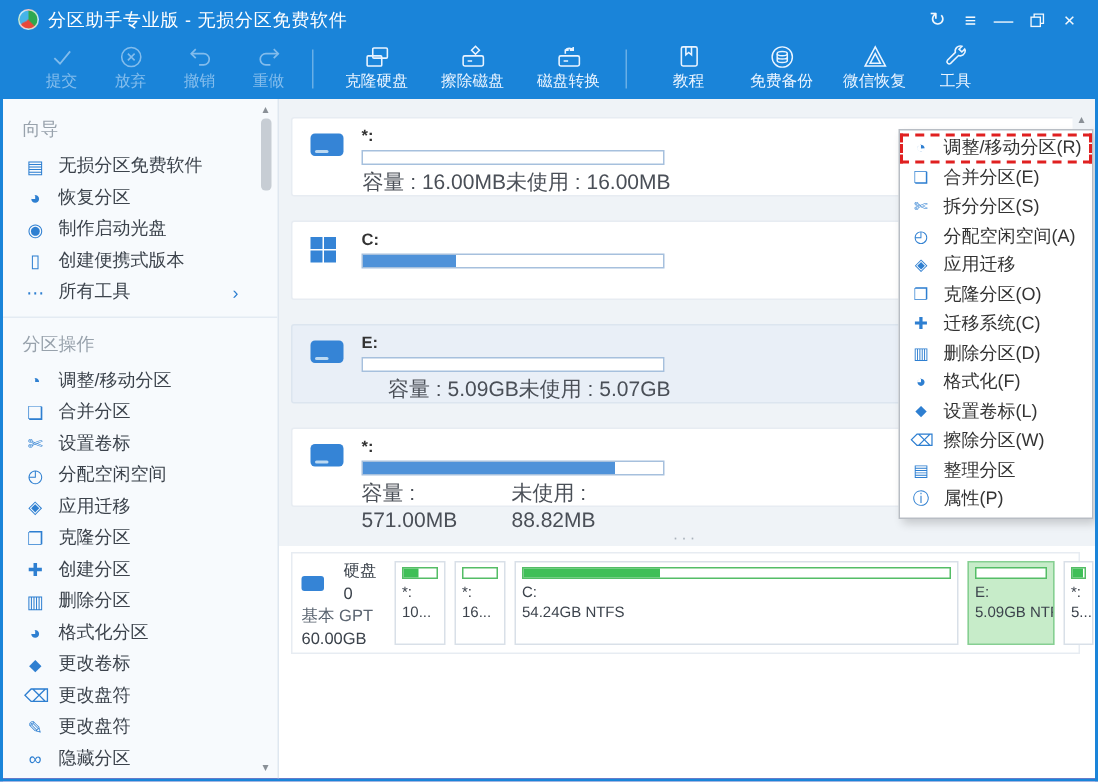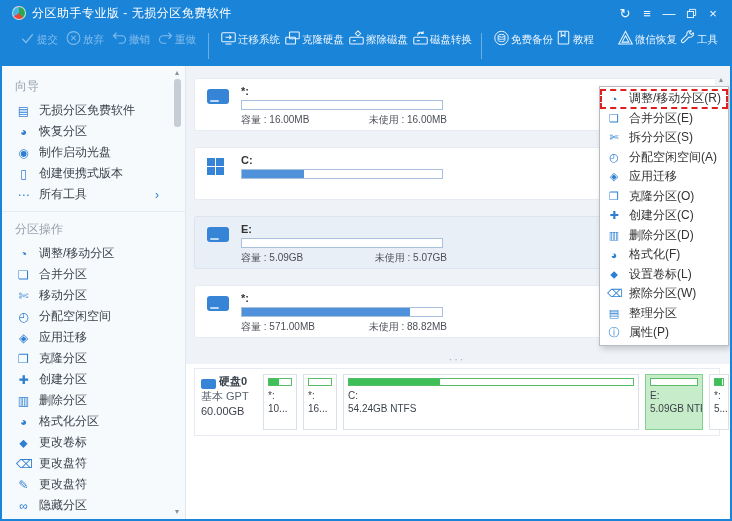--- a/index.html
+++ b/index.html
@@ -12,21 +12,21 @@
   .app-logo{width:14px;height:14px;border-radius:50%;margin:0 6px 0 4px;
     background:conic-gradient(#2ea84f 0 38%,#e8483a 38% 66%,#46b4e8 66% 100%);
     border:1px solid rgba(255,255,255,.7)}
   .title-text{font-size:12px;letter-spacing:.5px}
   .win-controls{margin-left:auto;display:flex;align-items:center}
   .win-btn{width:22px;height:20px;display:flex;align-items:center;justify-content:center;
     color:#fff;font-size:13px;cursor:default;opacity:.95}
   .win-btn svg{width:11px;height:11px}
   
   .toolbar{height:40px;background:#1a84d9;display:flex;align-items:flex-start;padding:3px 0 0 16px;color:#fff}
-  .tb-item{width:46px;display:flex;flex-direction:row;align-items:center;font-size:10.5px;line-height:12px;color:#eaf4ff}
+  .tb-item{width:46px;display:flex;flex-direction:column;align-items:center;font-size:10.5px;line-height:12px;color:#eaf4ff}
   .tb-item.wide{width:64px}
   .tb-item.wide2{width:62px}
   .tb-item svg{width:19px;height:18px;margin-bottom:1px}
   .tb-item.disabled{opacity:.5}
   .tb-sep{width:1px;height:26px;background:rgba(255,255,255,.35);margin:4px 10px 0 6px}
   
   .content{display:flex;height:453px}
   
   .sidebar{width:184px;background:#f7fafd;border-right:1px solid #dfe7f0;position:relative;
     overflow:hidden;padding-top:4px;flex:none}
@@ -45,28 +45,28 @@
     margin-bottom:16px;display:flex;padding:6px 12px}
   .vol-card.sel{background:#e9eff7;border-color:#dce5ef}
   .vol-icon-col{width:34px;flex:none;padding-top:4px}
   .hdd{width:22px;height:15px;background:#3584d6;border-radius:3px;position:relative}
   .hdd:after{content:"";position:absolute;left:3px;bottom:2px;width:9px;height:2px;background:#bcd9f2;border-radius:1px}
   .winlogo{width:17px;height:17px;display:grid;grid-template-columns:8px 8px;grid-auto-rows:8px;gap:1px}
   .winlogo span{background:#3584d6}
   .vol-name{font-size:11px;font-weight:bold;color:#333;line-height:13px}
   .vol-bar{width:202px;height:10px;border:1px solid #a6c0dd;background:#fff;margin:2px 0 3px}
   .vol-fill{height:100%;background:#4f92d9}
-  .vol-labels{width:206px;display:flex;justify-content:space-between;font-size:10px;color:#4a4f57}
+  .vol-labels{width:206px;display:flex;justify-content:flex-end;font-size:14px;color:#4a4f57}
   .splitter{height:10px;display:flex;align-items:center;justify-content:center;
     color:#a9b2bb;font-size:11px;letter-spacing:2px;line-height:6px}
   
   .disk-panel{background:#fff;border:1px solid #e7ecf2;margin:4px 10px 0 8px;height:68px;
     display:flex;padding:5px 6px;gap:6px}
   .disk-info{width:56px;flex:none;font-size:11px;color:#3c434c;line-height:15px}
-  .disk-info .r1{display:flex;align-items:flex-end;gap:3px;font-weight:bold}
+  .disk-info .r1{display:flex;align-items:center;gap:13px;font-weight:normal}
   .hdd-sm{width:15px;height:10px;background:#3584d6;border-radius:2px;flex:none}
   .disk-kind{color:#5a6470}
   .blk{border:1px solid #d9e0e8;background:#fff;padding:3px 4px;font-size:10px;color:#3c434c;
     line-height:13px;overflow:hidden;white-space:nowrap;flex:none}
   .blk.sel{background:#c7ecc9;border-color:#86cf92}
   .mini{height:8px;border:1px solid #54bd66;margin-bottom:3px;background:#fff}
   .mini-fill{height:100%;background:#3fbf57}
   
   .ctx-menu{position:absolute;left:597px;top:86px;width:130px;background:#fff;
     border:1px solid #b8bdc4;box-shadow:2px 3px 6px rgba(0,0,0,.18);padding:2px 0;z-index:10}
@@ -124,28 +124,20 @@
     <div class="tb-item disabled">
       <svg viewBox="0 0 24 24" fill="none" stroke="currentColor" stroke-width="1.5">
           <path d="M16 5l4 4-4 4"></path>
           <path d="M20 9H9a5 5 0 0 0 0 10h4"></path>
         </svg>
       <span>重做</span>
     </div>
     <div class="tb-sep"></div>
     <div class="tb-item wide">
       <svg viewBox="0 0 24 24" fill="none" stroke="currentColor" stroke-width="1.4">
-          <rect x="3" y="5" width="18" height="12" rx="1.5"></rect>
-          <path d="M8 11h7M13 8.5L15.5 11 13 13.5"></path>
-          <path d="M8 20h8"></path>
-        </svg>
-      <span>迁移系统</span>
-    </div>
-    <div class="tb-item wide">
-      <svg viewBox="0 0 24 24" fill="none" stroke="currentColor" stroke-width="1.4">
           <rect x="8" y="4" width="13" height="9" rx="1"></rect>
           <rect x="3" y="11" width="13" height="9" rx="1"></rect>
         </svg>
       <span>克隆硬盘</span>
     </div>
     <div class="tb-item wide">
       <svg viewBox="0 0 24 24" fill="none" stroke="currentColor" stroke-width="1.4">
           <path d="M14 2.5l3.5 3.5L14 9.5 10.5 6z"></path>
           <rect x="3" y="11" width="18" height="9" rx="1.5"></rect>
           <path d="M7 15.5h4"></path>
@@ -154,37 +146,37 @@
     </div>
     <div class="tb-item wide">
       <svg viewBox="0 0 24 24" fill="none" stroke="currentColor" stroke-width="1.4">
           <rect x="3" y="11" width="18" height="9" rx="1.5"></rect>
           <path d="M8.5 6a4.5 4.5 0 0 1 7 0M15.5 3v3h-3M8.5 9V6h3"></path>
           <path d="M7 15.5h4"></path>
         </svg>
       <span>磁盘转换</span>
     </div>
     <div class="tb-sep"></div>
+    <div class="tb-item wide2">
+      <svg viewBox="0 0 24 24" fill="none" stroke="currentColor" stroke-width="1.4">
+          <rect x="5" y="3" width="14" height="17" rx="1.5"></rect>
+          <path d="M9 3v7l2.5-2L14 10V3"></path>
+        </svg>
+      <span>教程</span>
+    </div>
     <div class="tb-item wide2">
       <svg viewBox="0 0 24 24" fill="none" stroke="currentColor" stroke-width="1.3">
           <circle cx="12" cy="12" r="9"></circle>
           <ellipse cx="12" cy="9" rx="4.5" ry="1.8"></ellipse>
           <path d="M7.5 9v6c0 1 2 1.8 4.5 1.8s4.5-.8 4.5-1.8V9M7.5 12c0 1 2 1.8 4.5 1.8s4.5-.8 4.5-1.8"></path>
         </svg>
       <span>免费备份</span>
     </div>
     <div class="tb-item wide2">
       <svg viewBox="0 0 24 24" fill="none" stroke="currentColor" stroke-width="1.4">
-          <rect x="5" y="3" width="14" height="17" rx="1.5"></rect>
-          <path d="M9 3v7l2.5-2L14 10V3"></path>
-        </svg>
-      <span>教程</span>
-    </div>
-    <div class="tb-item wide2">
-      <svg viewBox="0 0 24 24" fill="none" stroke="currentColor" stroke-width="1.4">
           <path d="M12 3L21 20H3z"></path>
           <path d="M12 9l4.5 8.5h-9z"></path>
         </svg>
       <span>微信恢复</span>
     </div>
     <div class="tb-item">
       <svg viewBox="0 0 24 24" fill="none" stroke="currentColor" stroke-width="1.4">
           <path d="M20 6.5a4.5 4.5 0 0 1-6 4.2L7 17.7a2 2 0 0 1-2.8-2.8l7-7A4.5 4.5 0 0 1 17 2.5L14.5 5 17 7.5 19.5 5c.3.5.5 1 .5 1.5z"></path>
         </svg>
       <span>工具</span>
@@ -221,21 +213,21 @@
       <div class="side-item">
         <span class="gi">◔</span>
         <span>调整/移动分区</span>
       </div>
       <div class="side-item">
         <span class="gi">❏</span>
         <span>合并分区</span>
       </div>
       <div class="side-item">
         <span class="gi">✄</span>
-        <span>移动分区</span>
+        <span>设置卷标</span>
       </div>
       <div class="side-item">
         <span class="gi">◴</span>
         <span>分配空闲空间</span>
       </div>
       <div class="side-item">
         <span class="gi">◈</span>
         <span>应用迁移</span>
       </div>
       <div class="side-item">
@@ -420,21 +412,21 @@
     <div class="menu-item">
       <span class="gi">◈</span>
       <span>应用迁移</span>
     </div>
     <div class="menu-item">
       <span class="gi">❐</span>
       <span>克隆分区(O)</span>
     </div>
     <div class="menu-item">
       <span class="gi">✚</span>
-      <span>创建分区(C)</span>
+      <span>迁移系统(C)</span>
     </div>
     <div class="menu-item">
       <span class="gi">▥</span>
       <span>删除分区(D)</span>
     </div>
     <div class="menu-item">
       <span class="gi">◕</span>
       <span>格式化(F)</span>
     </div>
     <div class="menu-item">

